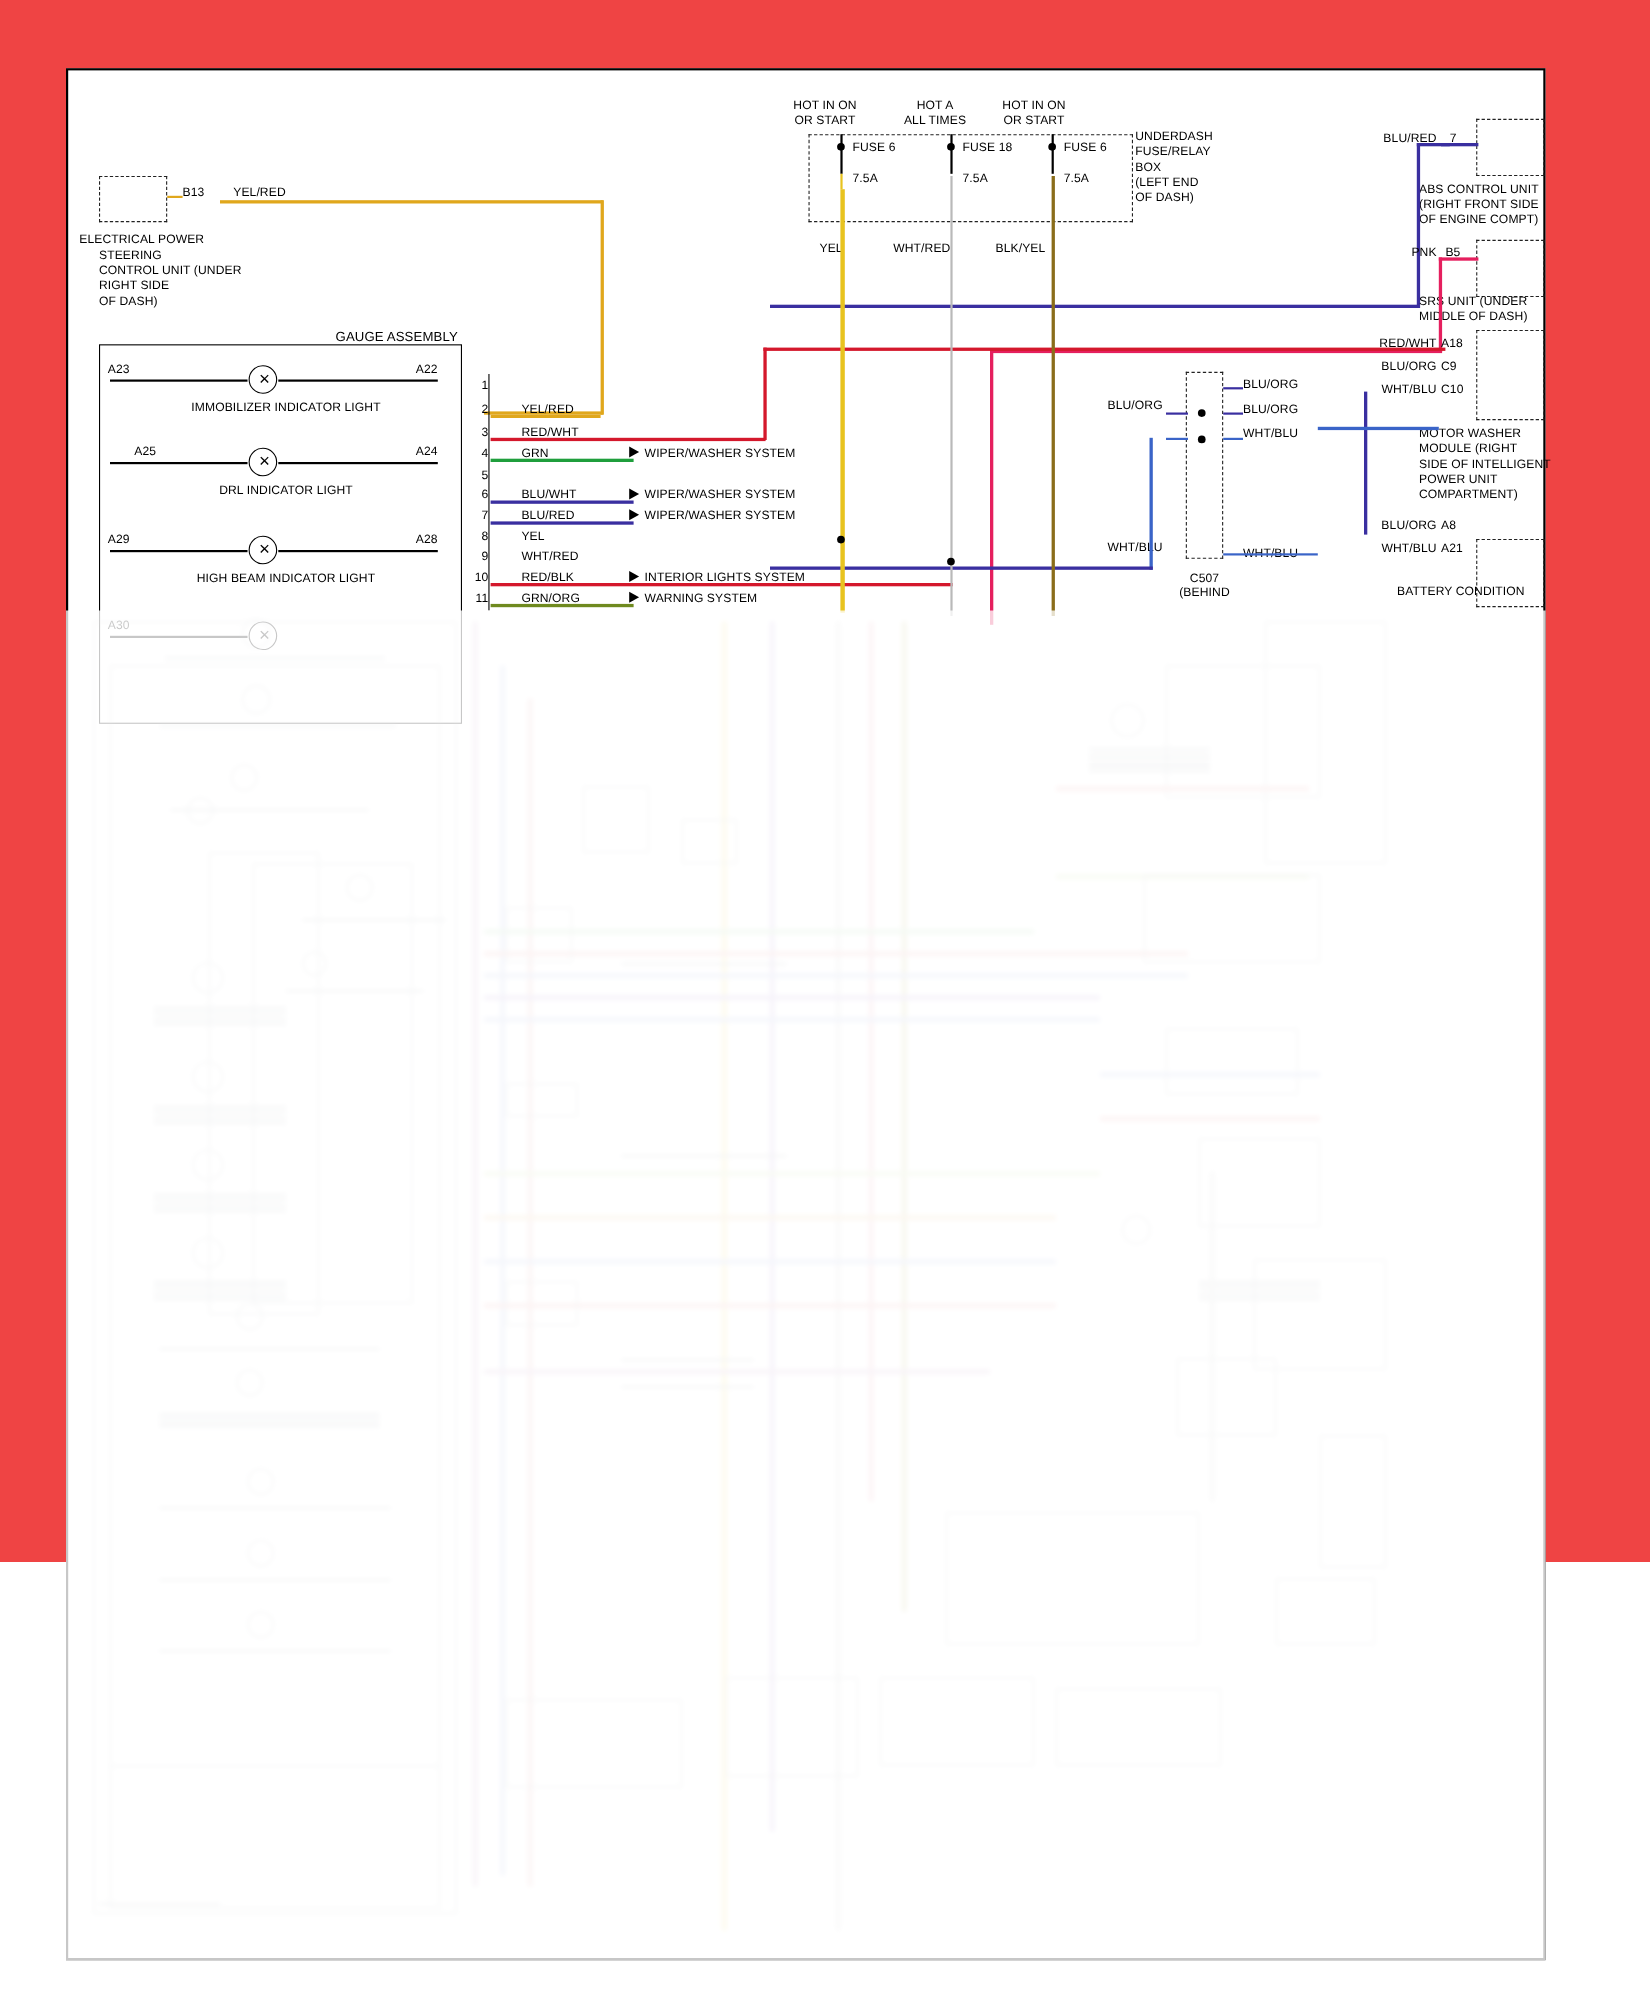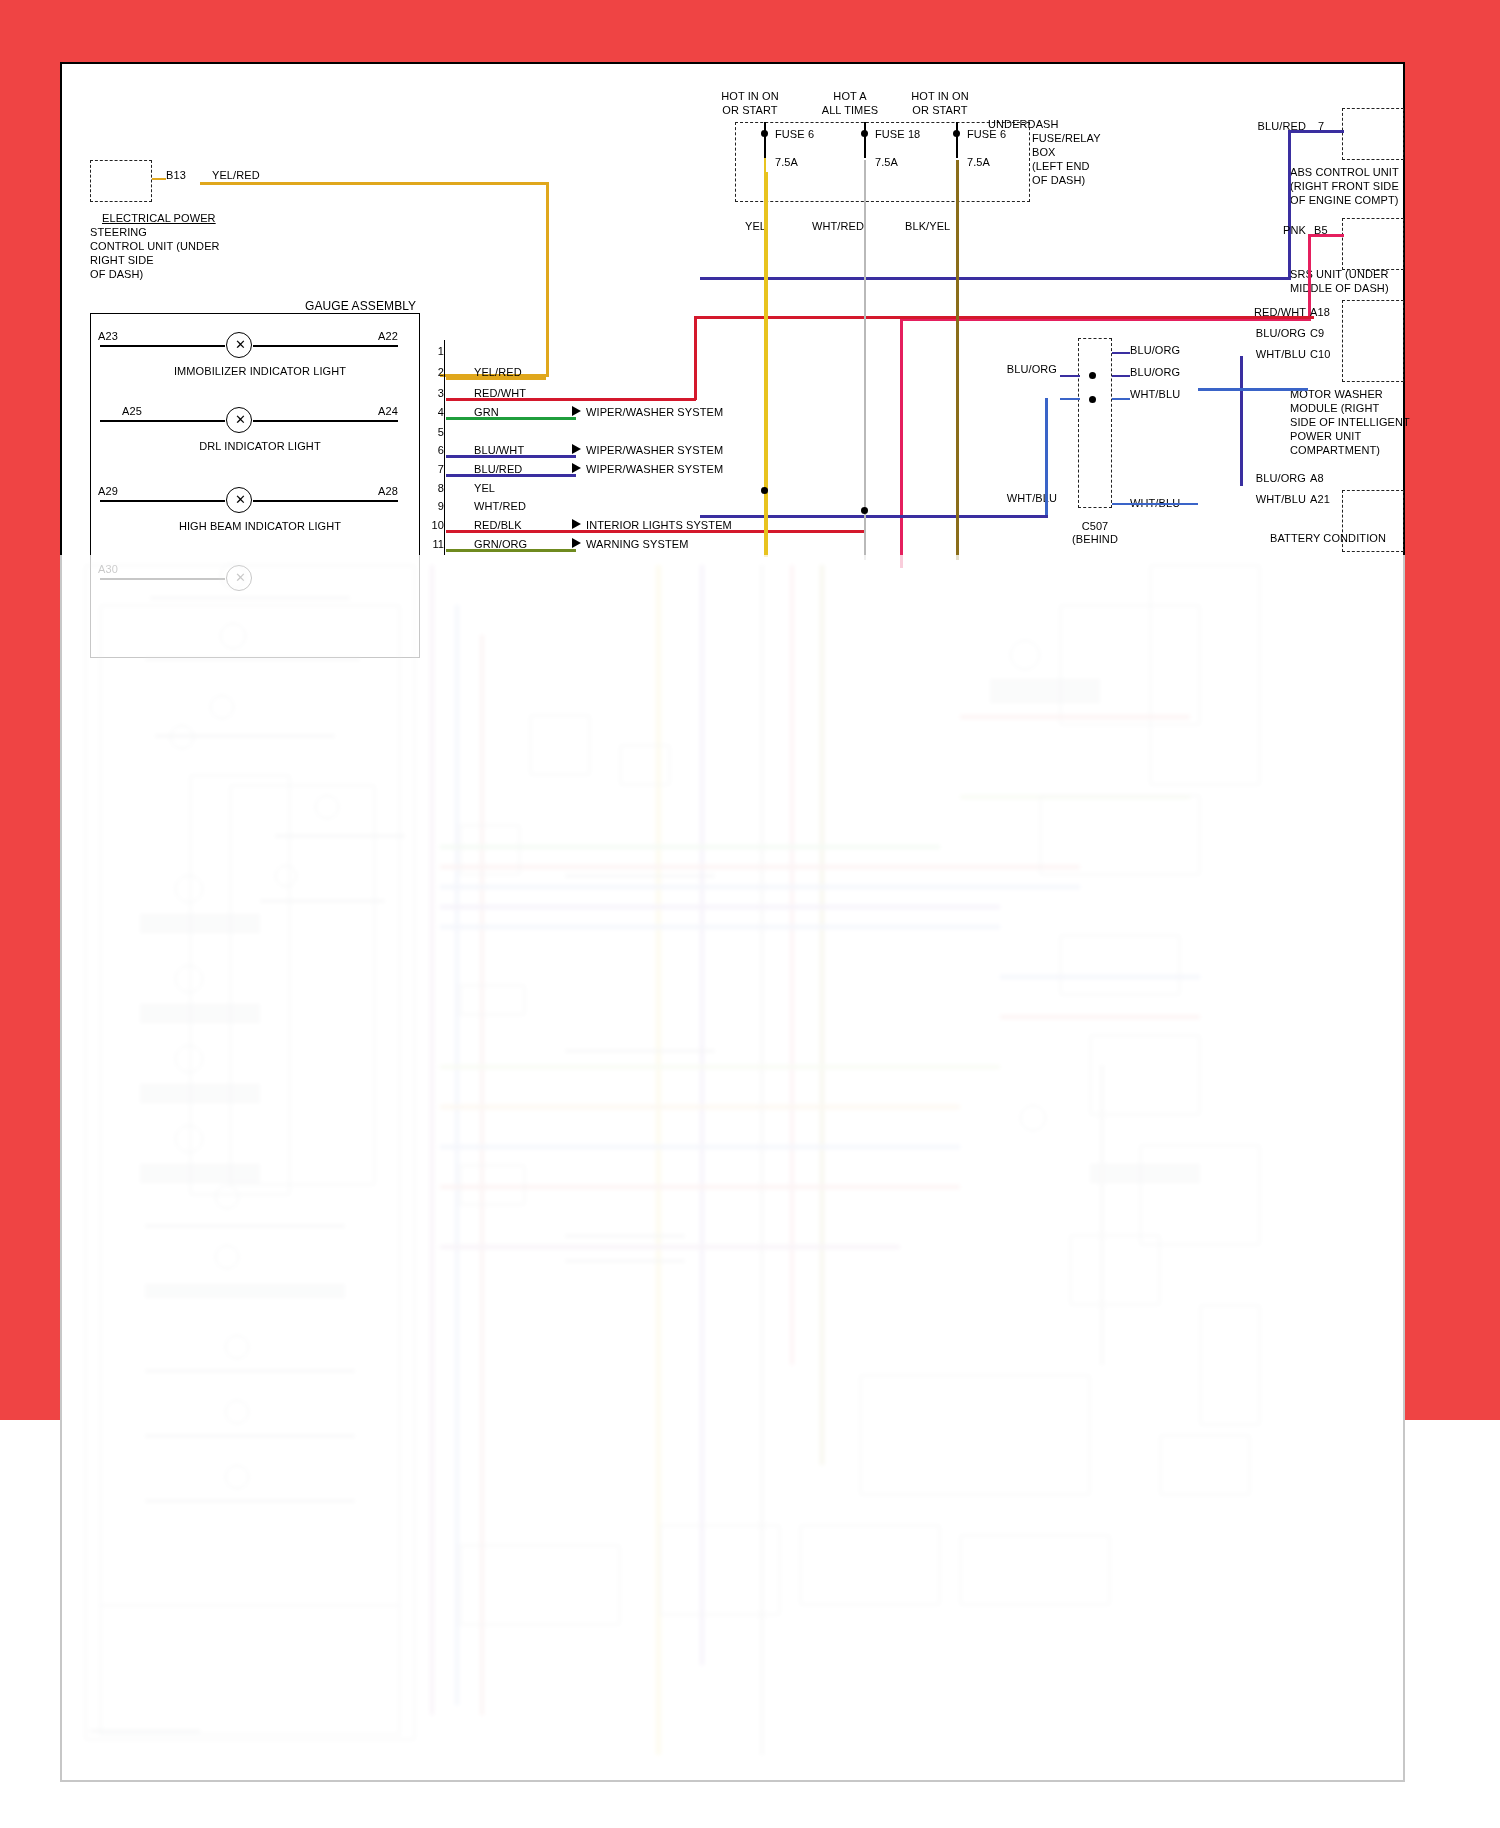--- a/index.html
+++ b/index.html
@@ -164,31 +164,31 @@
   <div class="lbl" style="left:875px; top:156px;">7.5A</div>
   <div class="lbl" style="left:812px; top:220px;">WHT/RED</div>
 
   <div class="wire wv" style="left:956px; top:122px; height:12px;"></div>
   <div class="dot" style="left:953px; top:130px;"></div>
   <div class="wire wv" style="left:956px; top:136px; height:22px;"></div>
   <div class="lbl" style="left:967px; top:128px;">FUSE 6</div>
   <div class="lbl" style="left:967px; top:156px;">7.5A</div>
   <div class="lbl" style="left:905px; top:220px;">BLK/YEL</div>
 
-  <div class="lbl" style="left:988px; top:118px;text-align:right;">UNDERDASH</div>
+  <div class="lbl" style="left:1032px; top:118px;text-align:right;">UNDERDASH</div>
   <div class="lbl" style="left:1032px; top:132px;">FUSE/RELAY</div>
   <div class="lbl" style="left:1032px; top:146px;">BOX</div>
   <div class="lbl" style="left:1032px; top:160px;">(LEFT END</div>
   <div class="lbl" style="left:1032px; top:174px;">OF DASH)</div>
 
   <div class="dbox" style="left:90px; top:160px; width:62px; height:42px;"></div>
   <div class="wire wh" style="left:152px; top:178px; width:14px; background:#e0a71c;"></div>
   <div class="lbl" style="left:166px; top:169px;">B13</div>
   <div class="lbl" style="left:212px; top:169px;">YEL/RED</div>
-  <div class="lbl" style="left:102px; top:212px;text-decoration:underline;">ELECTRICAL POWER</div>
+  <div class="lbl" style="left:72px; top:212px;">ELECTRICAL POWER</div>
   <div class="lbl" style="left:90px; top:226px;">STEERING</div>
   <div class="lbl" style="left:90px; top:240px;">CONTROL UNIT (UNDER</div>
   <div class="lbl" style="left:90px; top:254px;">RIGHT SIDE</div>
   <div class="lbl" style="left:90px; top:268px;">OF DASH)</div>
 
   <div class="wire wh" style="left:200px; top:182px; width:348px; height:3px; background:#e0a71c;"></div>
   <div class="wire wv" style="left:546px; top:182px; height:195px; width:3px; background:#e0a71c;"></div>
   <div class="wire wh" style="left:440px; top:374px; width:108px; height:3px; background:#e0a71c;"></div>
 
   <div class="dbox" style="left:1342px; top:108px; width:62px; height:52px;"></div>

